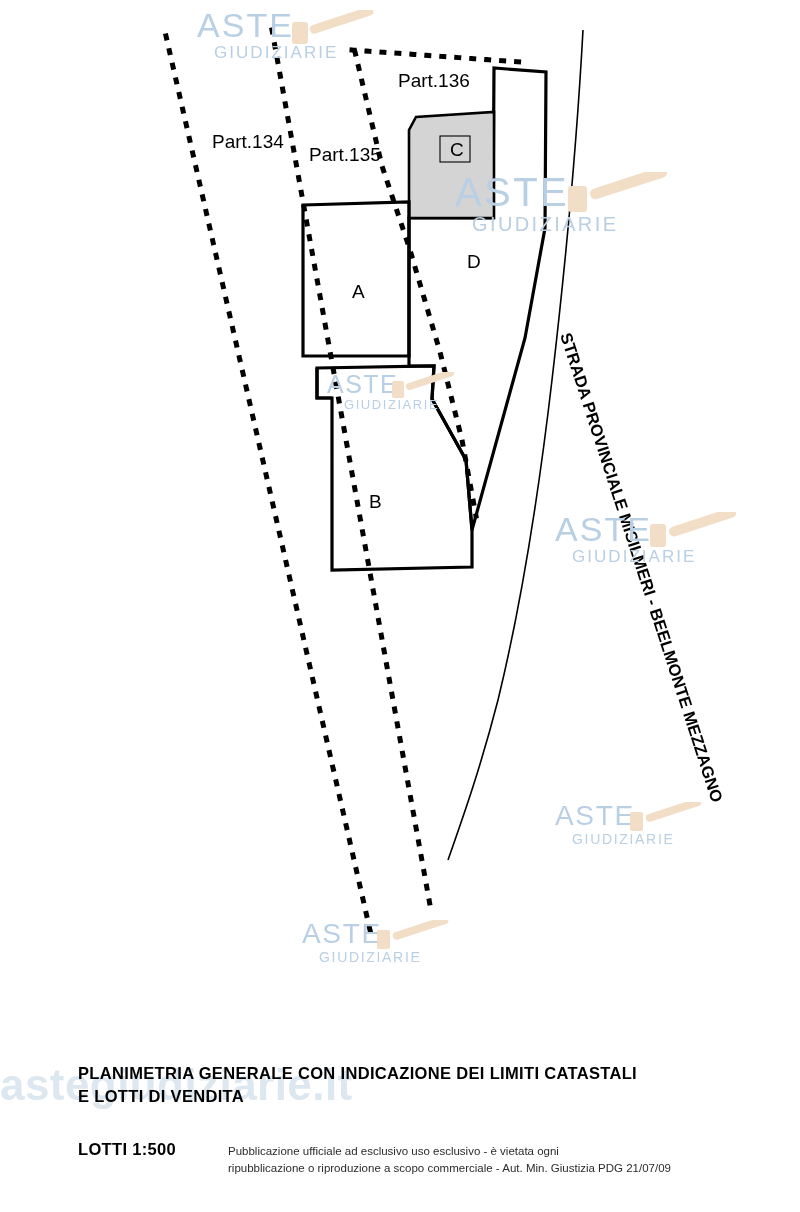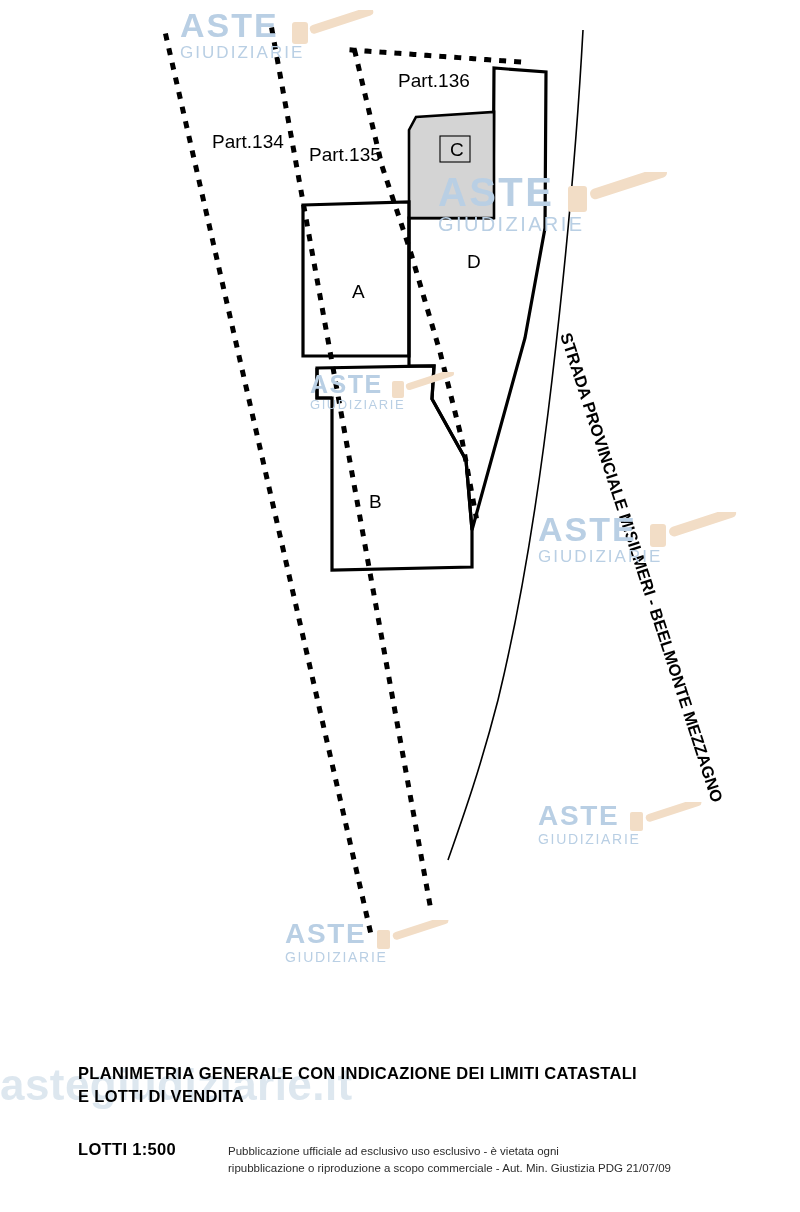--- a/index.html
+++ b/index.html
@@ -33,24 +33,26 @@
     user-select: none;
   }
   .wm-text {
     font-family: "Liberation Sans", sans-serif;
     color: #b9cfe4;
     letter-spacing: 0.06em;
     line-height: 1.0;
     white-space: nowrap;
   }
   .wm-aste {
-    font-weight: bold;
+    font-weight: normal;
+    margin-left: 17px;
   }
   .wm-giud {
     letter-spacing: 0.12em;
+    margin-left: 34px;
   }
   .caption-block {
     position: absolute;
     left: 78px;
     top: 1062px;
     width: 700px;
   }
   .caption-line {
     font-size: 16.5px;
     font-weight: bold;

